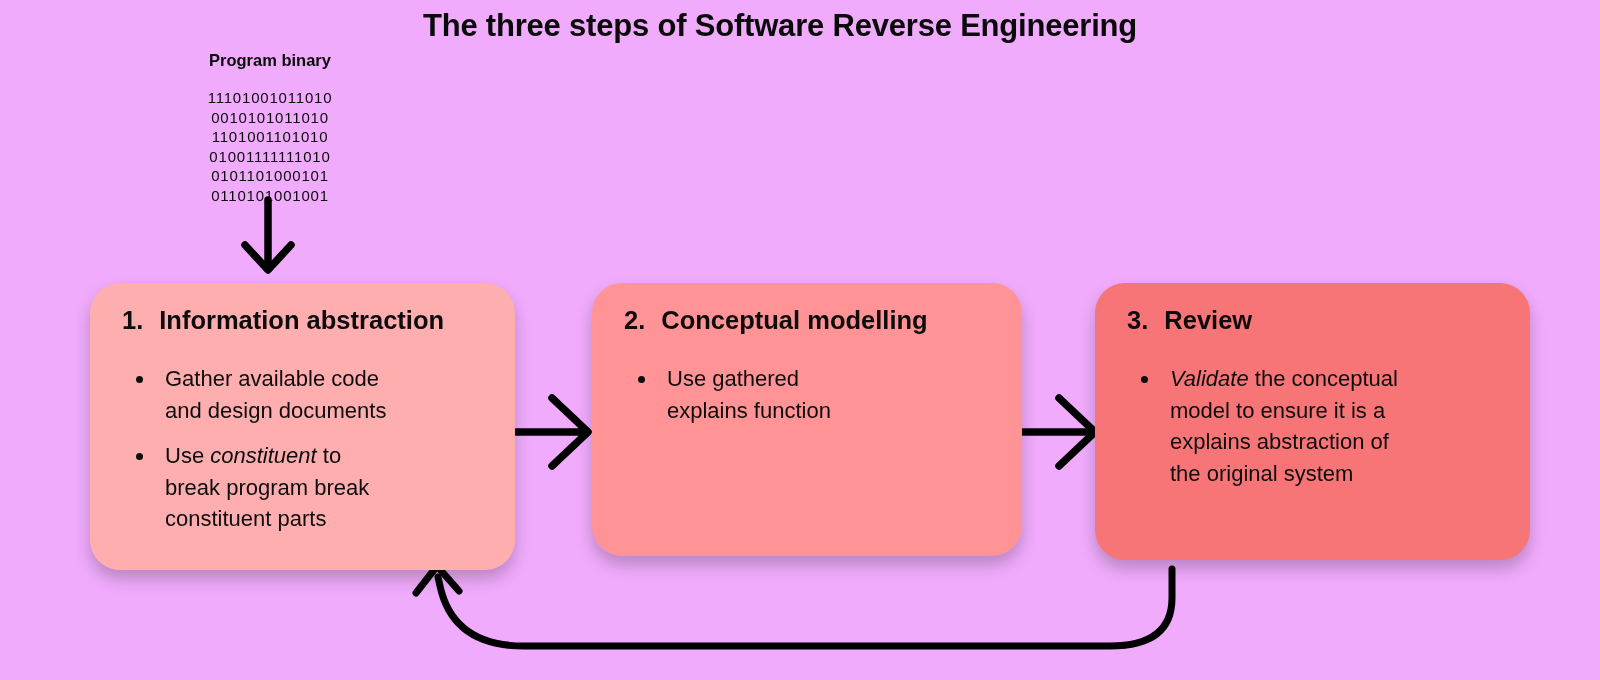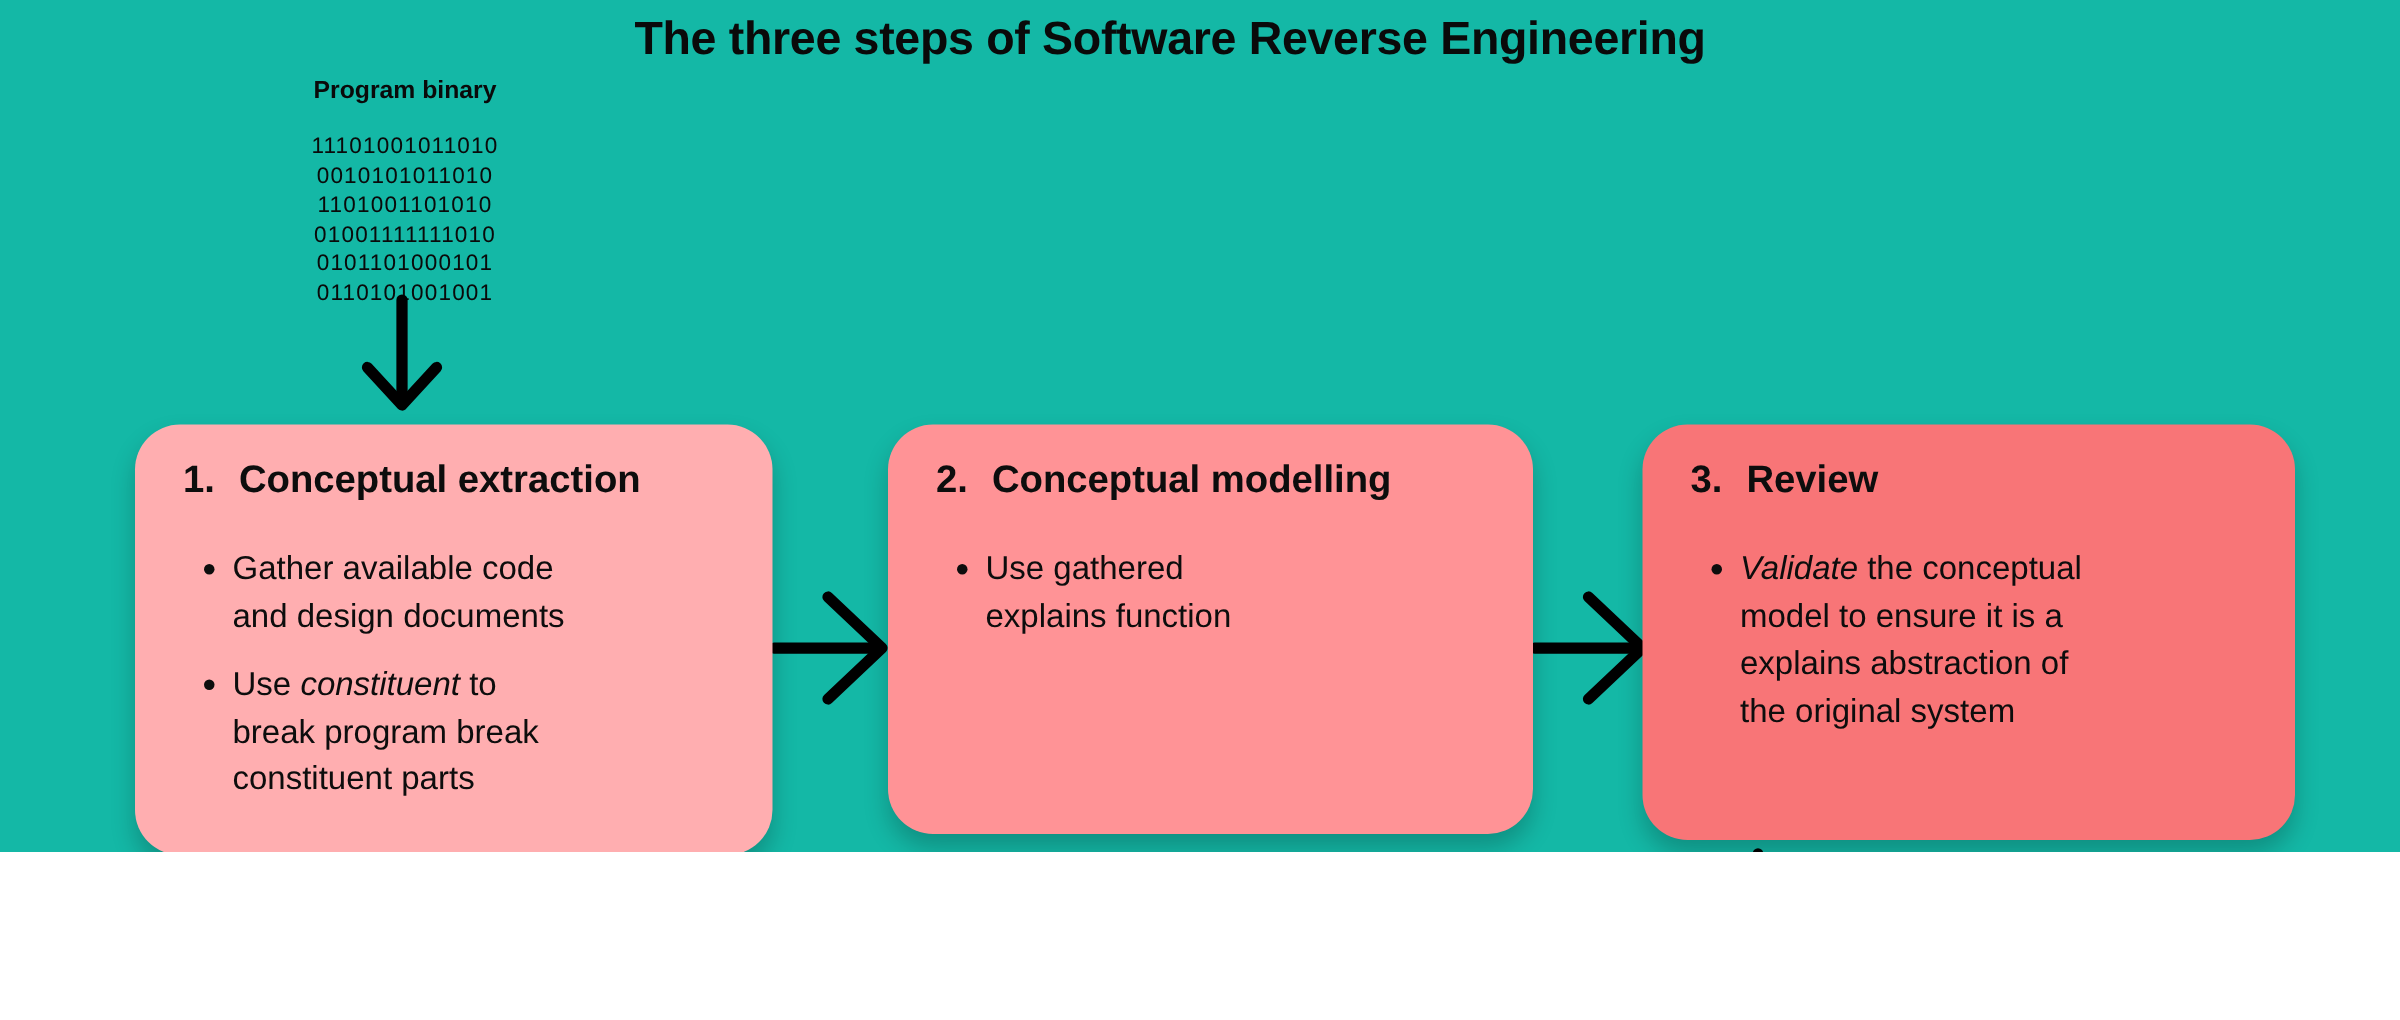--- a/index.html
+++ b/index.html
@@ -3,21 +3,21 @@
 <meta charset="utf-8">
 <style>
   html,body{margin:0;padding:0;}
   body{
     width:1600px;height:680px;
     background:#ffffff;
     font-family:"Liberation Sans", sans-serif;
     color:#0d0d0d;
     -webkit-font-smoothing:antialiased;
   }
-  .canvas{position:relative;width:1600px;height:568px;overflow:hidden;background:#14b8a6;}
+  .canvas{position:relative;width:1600px;height:680px;overflow:hidden;background:#f0abfc;}
 
   .title{
     position:absolute;left:0;top:8px;width:1560px;margin:0;
     text-align:center;font-size:31px;font-weight:bold;color:#0a0a0a;
     letter-spacing:-0.2px;
   }
 
   .binary{
     position:absolute;left:168px;top:50px;width:204px;
     text-align:center;color:#0a0a0a;
@@ -32,21 +32,21 @@
     box-shadow:0 9px 16px rgba(0,0,0,0.22);
     padding:22px 32px;box-sizing:border-box;
   }
   .box1{left:90px;top:283px;width:425px;height:287px;}
   .box2{left:592px;top:283px;width:430px;height:273px;}
   .box3{left:1095px;top:283px;width:435px;height:277px;}
 
   .box-heading{display:flex;gap:16px;font-size:25.5px;font-weight:bold;line-height:30px;}
 
   .bullets{margin-top:28px;padding-left:14px;display:flex;flex-direction:column;gap:14px;}
-  .bullet{display:flex;gap:12px;}
+  .bullet{display:flex;gap:22px;}
   .dot{flex:none;width:7px;height:7px;border-radius:50%;background:#0d0d0d;margin-top:13px;}
   .bullet-text{font-size:22px;line-height:31.5px;}
   .bullet-text em{}
 </style>
 </head>
 <body>
 
 <div class="canvas">
 
   <h1 class="title">The three steps of Software Reverse Engineering</h1>
@@ -76,21 +76,21 @@
     </g>
     <g stroke-width="7">
       <path d="M1172 569 L1172 598 Q1172 646 1110 646 L524 646 Q453 646 440 586 L438 577"></path>
       <path d="M416 593 L437 566 L459 591"></path>
     </g>
   </svg>
 
   <section class="box box1" style="background: rgb(255, 174, 176);">
     <div class="box-heading">
       <span>1.</span>
-      <span>Conceptual extraction</span>
+      <span>Information abstraction</span>
     </div>
     <div class="bullets">
         <div class="bullet">
           <span class="dot"></span>
           <div class="bullet-text">
             <div><span>Gather available code</span></div>
             <div><span>and design documents</span></div>
           </div>
         </div>
         <div class="bullet">

